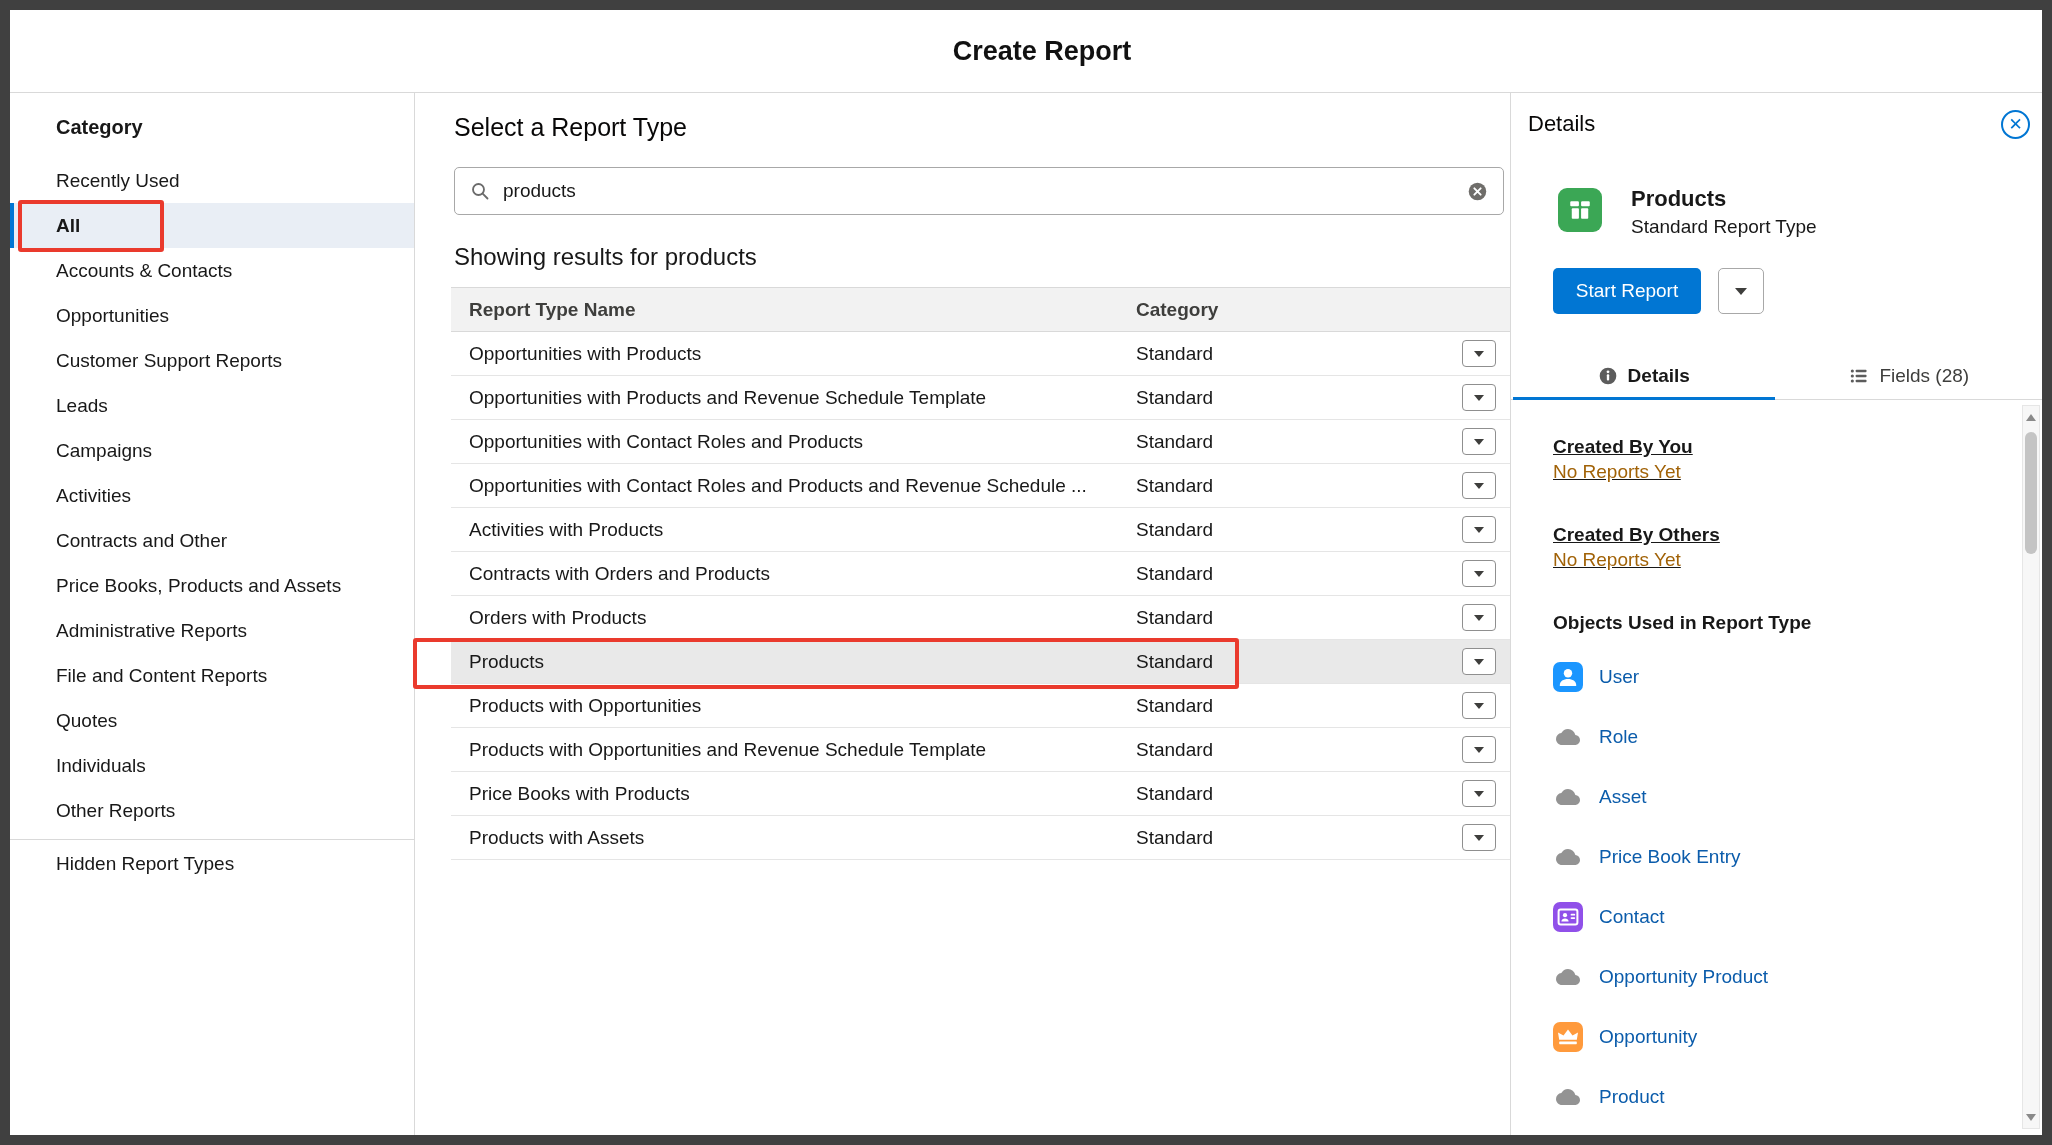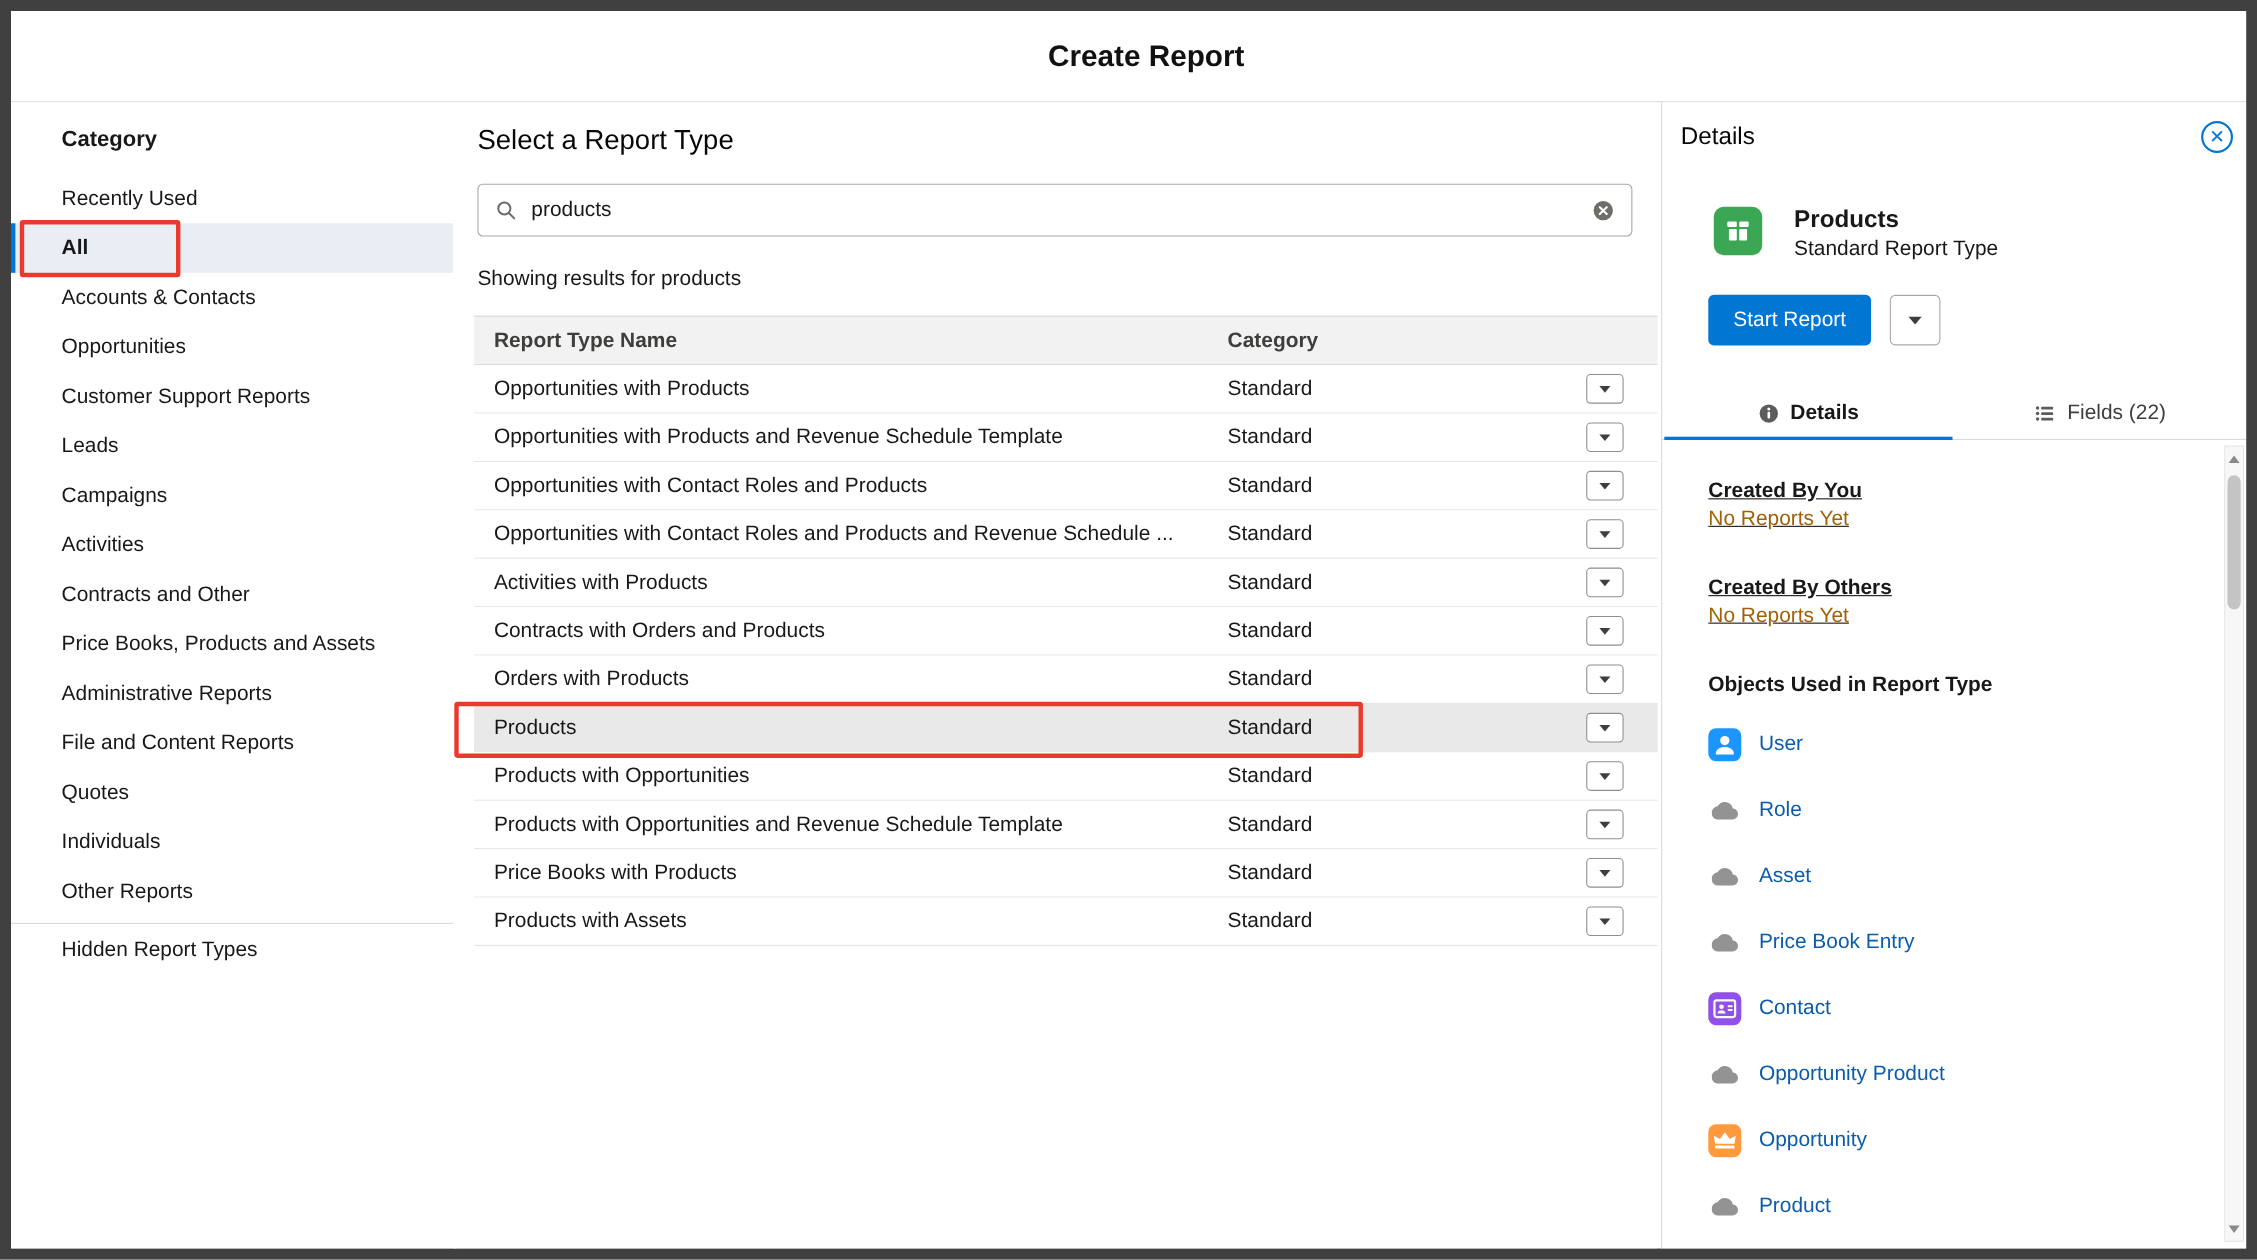--- a/index.html
+++ b/index.html
@@ -16,30 +16,30 @@
   .cat-header { padding:23px 0 0 46px; font-size:20px; font-weight:700; color:#181818; }
   .cat-list { margin-top:19px; }
   .cat-item { height:45px; display:flex; align-items:center; padding-left:46px; font-size:19px; color:#181818;
               cursor:pointer; position:relative; }
   .cat-item.selected { background:#e9eef5; font-weight:700; }
   .cat-item.selected::before { content:""; position:absolute; left:0; top:0; bottom:0; width:4px; background:#0176d3; }
   .cat-divider { border-top:1px solid #d9d9d9; margin-top:6px; }
   .cat-item.footer { margin-top:1px; }
 
   
-  .main { position:absolute; left:402px; top:83px; width:1095px; bottom:0; background:#fff; }
+  .main { position:absolute; left:422px; top:83px; width:1095px; bottom:0; background:#fff; }
   .main-heading { position:absolute; left:22px; top:20px; font-size:25px; color:#080707; }
   .search-box { position:absolute; left:22px; top:74px; width:1050px; height:48px; border:1px solid #a8a8a8;
                 border-radius:5px; display:flex; align-items:center; padding:0 15px; background:#fff; }
   .ic { display:inline-flex; align-items:center; justify-content:center; flex:none; }
   .ic svg { width:100%; height:100%; display:block; }
   .search-ic { width:20px; height:20px; margin-right:13px; }
   .clear-ic { width:21px; height:21px; cursor:pointer; }
   .search-input { flex:1; border:none; outline:none; font-family:inherit; font-size:19px; color:#181818; background:transparent; }
-  .results-text { position:absolute; left:22px; top:150px; font-size:19px; color:#181818; }
+  .results-text { position:absolute; left:22px; top:150px; font-size:24px; color:#181818; }
 
   .rt-table { position:absolute; left:19px; top:194px; width:1076px; }
   .rt-head { height:45px; background:#f2f2f2; border-top:1px solid #d9d9d9; border-bottom:1px solid #d9d9d9;
              position:relative; display:flex; align-items:center; }
   .rt-head span { font-size:19px; font-weight:700; color:#3e3e3c; }
   .rt-head-name { padding-left:18px; }
   .rt-head-cat { position:absolute; left:685px; }
   .rt-row { height:44px; border-bottom:1px solid #e5e5e5; position:relative; display:flex; align-items:center;
             font-size:19px; color:#181818; cursor:pointer; background:#fff; }
   .rt-row.selected { background:#e9e9e9; }
@@ -337,21 +337,21 @@
             <span class="tab-icon ic">
               <svg viewBox="0 0 24 24" fill="#5c5c5c">
                 <circle cx="4" cy="6" r="1.9"></circle>
                 <rect x="8" y="4.4" width="13" height="3.2" rx="1"></rect>
                 <circle cx="4" cy="12" r="1.9"></circle>
                 <rect x="8" y="10.4" width="13" height="3.2" rx="1"></rect>
                 <circle cx="4" cy="18" r="1.9"></circle>
                 <rect x="8" y="16.4" width="13" height="3.2" rx="1"></rect>
               </svg>
             </span>
-            <span>Fields (22)</span>
+            <span>Fields (28)</span>
           </div>
         </div>
 
       <div class="panel-body">
         <div>
 
             <div class="dsection">
               <div class="dsection-h">Created By You</div>
               <div class="dsection-b">No Reports Yet</div>
             </div>

